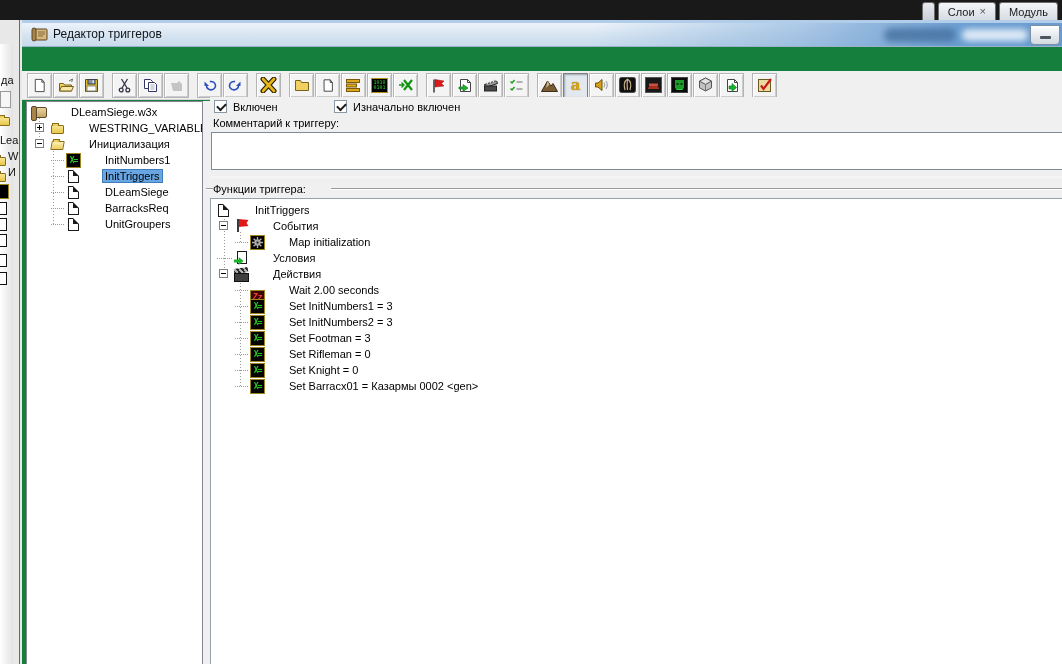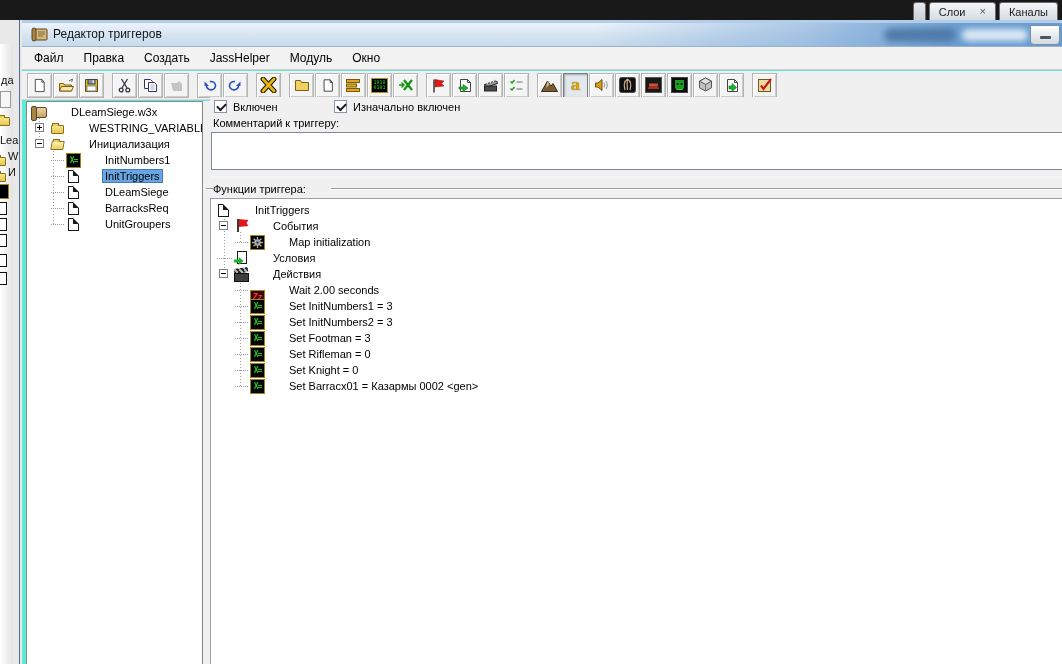--- a/index.html
+++ b/index.html
@@ -3,39 +3,39 @@
 <meta charset="utf-8">
 <style>
   html,body{margin:0;padding:0;background:#fff;}
   *{box-sizing:border-box;}
   #screen{position:relative;width:1062px;height:664px;overflow:hidden;background:#e8e8e8;
     font-family:"Liberation Sans",sans-serif;-webkit-font-smoothing:antialiased;}
 
   
   #topstrip{position:absolute;left:0;top:0;width:1062px;height:20px;background:#191919;}
   .ps-tabs{position:absolute;right:4px;top:1px;display:flex;gap:3px;align-items:flex-end;height:19px;}
-  .ps-tab{height:18px;padding:0 9px;display:flex;align-items:center;gap:14px;
+  .ps-tab{height:18px;padding:0 9px;display:flex;align-items:center;gap:5px;
     background:linear-gradient(#f4f6f9,#d6dce3);border:1px solid #6a6a6a;border-bottom:none;
     border-radius:3px 3px 0 0;font-size:11px;color:#1a1a1a;}
   .ps-tab .x{color:#555;font-size:11px;line-height:1;}
   .ps-tab-frag{width:13px;height:18px;background:linear-gradient(#e8ebef,#c9cfd7);
     border:1px solid #6a6a6a;border-bottom:none;border-radius:3px 3px 0 0;}
 
   
   #backstrip{position:absolute;left:0;top:20px;width:13px;height:644px;overflow:visible;
     background:linear-gradient(90deg,#ffffff,#e2e2e2);margin-top:24px;}
   #backstrip .frag-text{position:absolute;font-size:11px;color:#111;white-space:nowrap;}
   .bs-btn{position:absolute;left:0;width:11px;height:17px;background:#f6f6f6;border:1px solid #9a9a9a;}
   .bs-page{position:absolute;width:11px;height:13px;background:#fff;border:1px solid #111;}
   #aeroedge{position:absolute;left:13px;top:20px;width:9px;height:644px;
     background:linear-gradient(90deg,#8fb3d9 0,#bcd5ee 40%,#5c7globalThis 0) , linear-gradient(90deg,#96b9de,#c4daf0);}
   #aeroedge::after{content:"";position:absolute;right:2px;top:0;bottom:0;width:1px;background:#4f6f94;}
 
   
-  #win{position:absolute;left:22px;top:20px;width:1040px;height:644px;background:#5eead4;
+  #win{position:absolute;left:22px;top:20px;width:1040px;height:644px;background:#15803d;
     border-top:3px solid #b2cde9;}
   #titlebar{position:absolute;left:0;top:0;right:0;height:24px;overflow:hidden;
     background:linear-gradient(180deg,#edf3fa 0,#d6e4f1 55%,#c7daec 100%);
     border-bottom:1px solid #9ab2c9;}
   #titlebar .bluezone{position:absolute;top:0;bottom:0;left:55%;right:0;
     background:linear-gradient(90deg,rgba(121,167,215,0) 0,rgba(121,167,215,.55) 45%,rgba(98,152,206,.95) 80%);}
   .blob{position:absolute;border-radius:8px;filter:blur(3px);}
   #blob1{left:862px;top:5px;width:72px;height:14px;background:#46719f;opacity:.8;}
   #blob2{left:940px;top:6px;width:66px;height:12px;background:#e9f2fb;opacity:.9;}
   #minbtn{position:absolute;left:1008px;top:2px;width:30px;height:20px;
@@ -129,21 +129,21 @@
 <div id="screen">
 
   <div id="topstrip">
     <div class="ps-tabs">
       <div class="ps-tab-frag"></div>
       <div class="ps-tab">
         <span>Слои</span>
         <span class="x">×</span>
       </div>
       <div class="ps-tab">
-        <span>Каналы</span>
+        <span>Модуль</span>
       </div>
     </div>
   </div>
 
   <div id="backstrip">
     <span class="frag-text" style="left:1px;top:30px;">да</span>
     <div class="bs-btn" style="top:47px;"></div>
     <span class="icon-folder" style="position:absolute;left:-3px;top:70px;"></span>
     <span class="frag-text" style="left:0;top:90px;">Lea</span>
     <span class="icon-folder" style="position:absolute;left:-7px;top:110px;"></span>
@@ -171,28 +171,20 @@
             <rect x="1" y="1" width="4" height="13" rx="2" fill="#a88448" stroke="#5a4628"></rect>
             <path d="M7 5h7M7 7h7M7 9h5" stroke="#7a6038" stroke-width="0.9" fill="none"></path>
           </svg>
       </span>
       <span id="title-text">Редактор триггеров</span>
       <div id="minbtn">
           <div class="dash"></div>
         </div>
     </div>
 
-    <div id="menubar">
-      <span class="menu-item">Файл</span>
-      <span class="menu-item">Правка</span>
-      <span class="menu-item">Создать</span>
-      <span class="menu-item">JassHelper</span>
-      <span class="menu-item">Модуль</span>
-      <span class="menu-item">Окно</span>
-    </div>
 
     <div id="toolbar">
       <div class="tb">
           <svg width="15" height="15" viewBox="0 0 16 16">
             <path d="M3.5 1.5h7l2.5 3v10H3.5z" fill="#fff" stroke="#444"></path>
             <path d="M10.5 1.5v3h2.5" fill="none" stroke="#444"></path>
           </svg>
         </div>
       <div class="tb">
           <svg width="16" height="15" viewBox="0 0 16 15">

